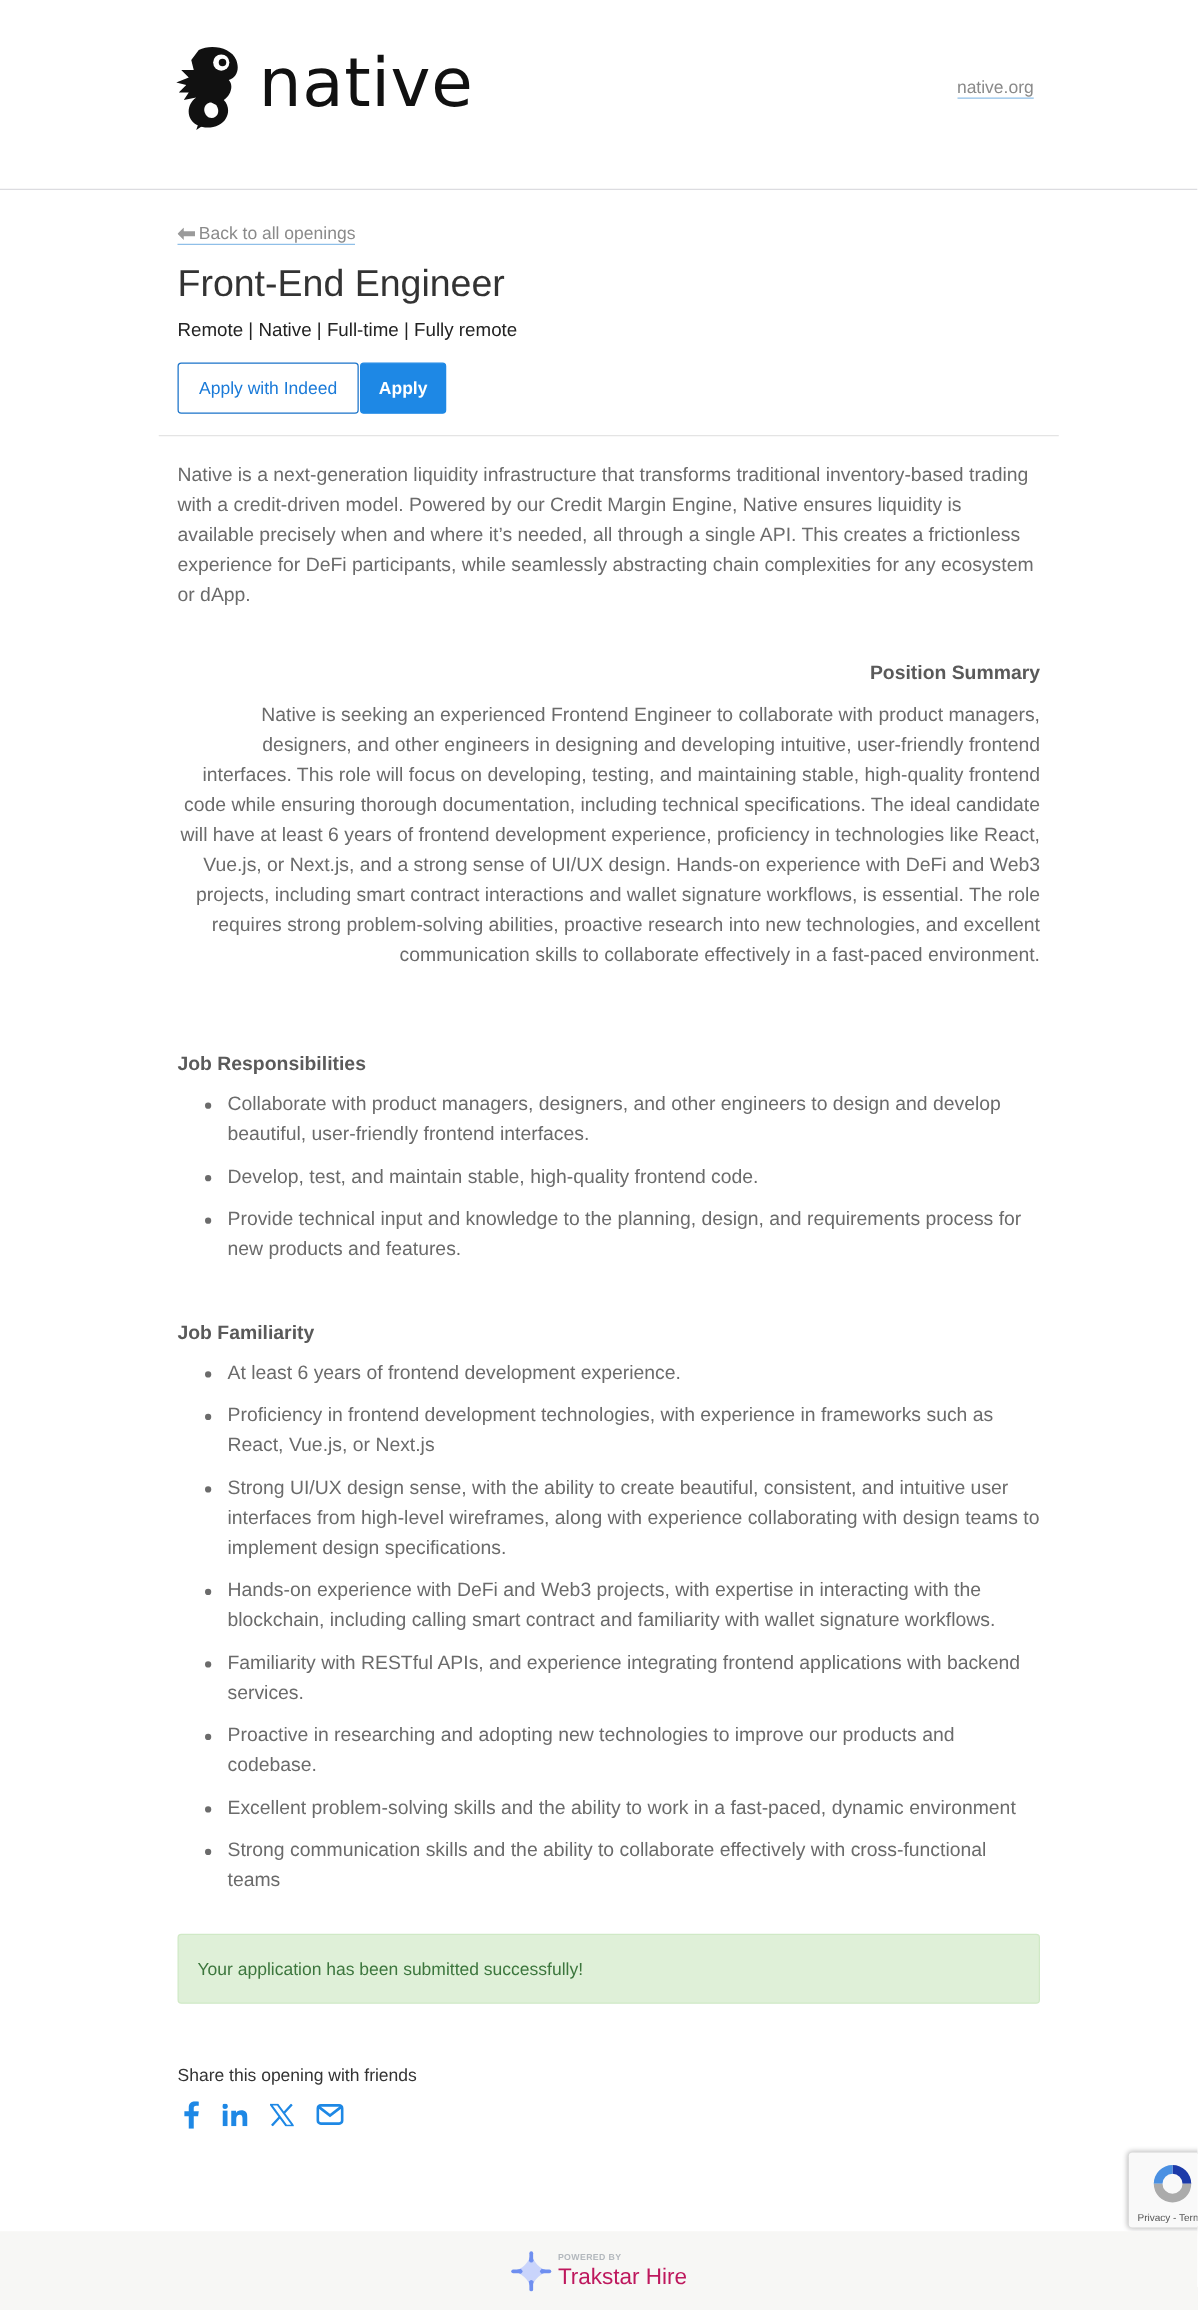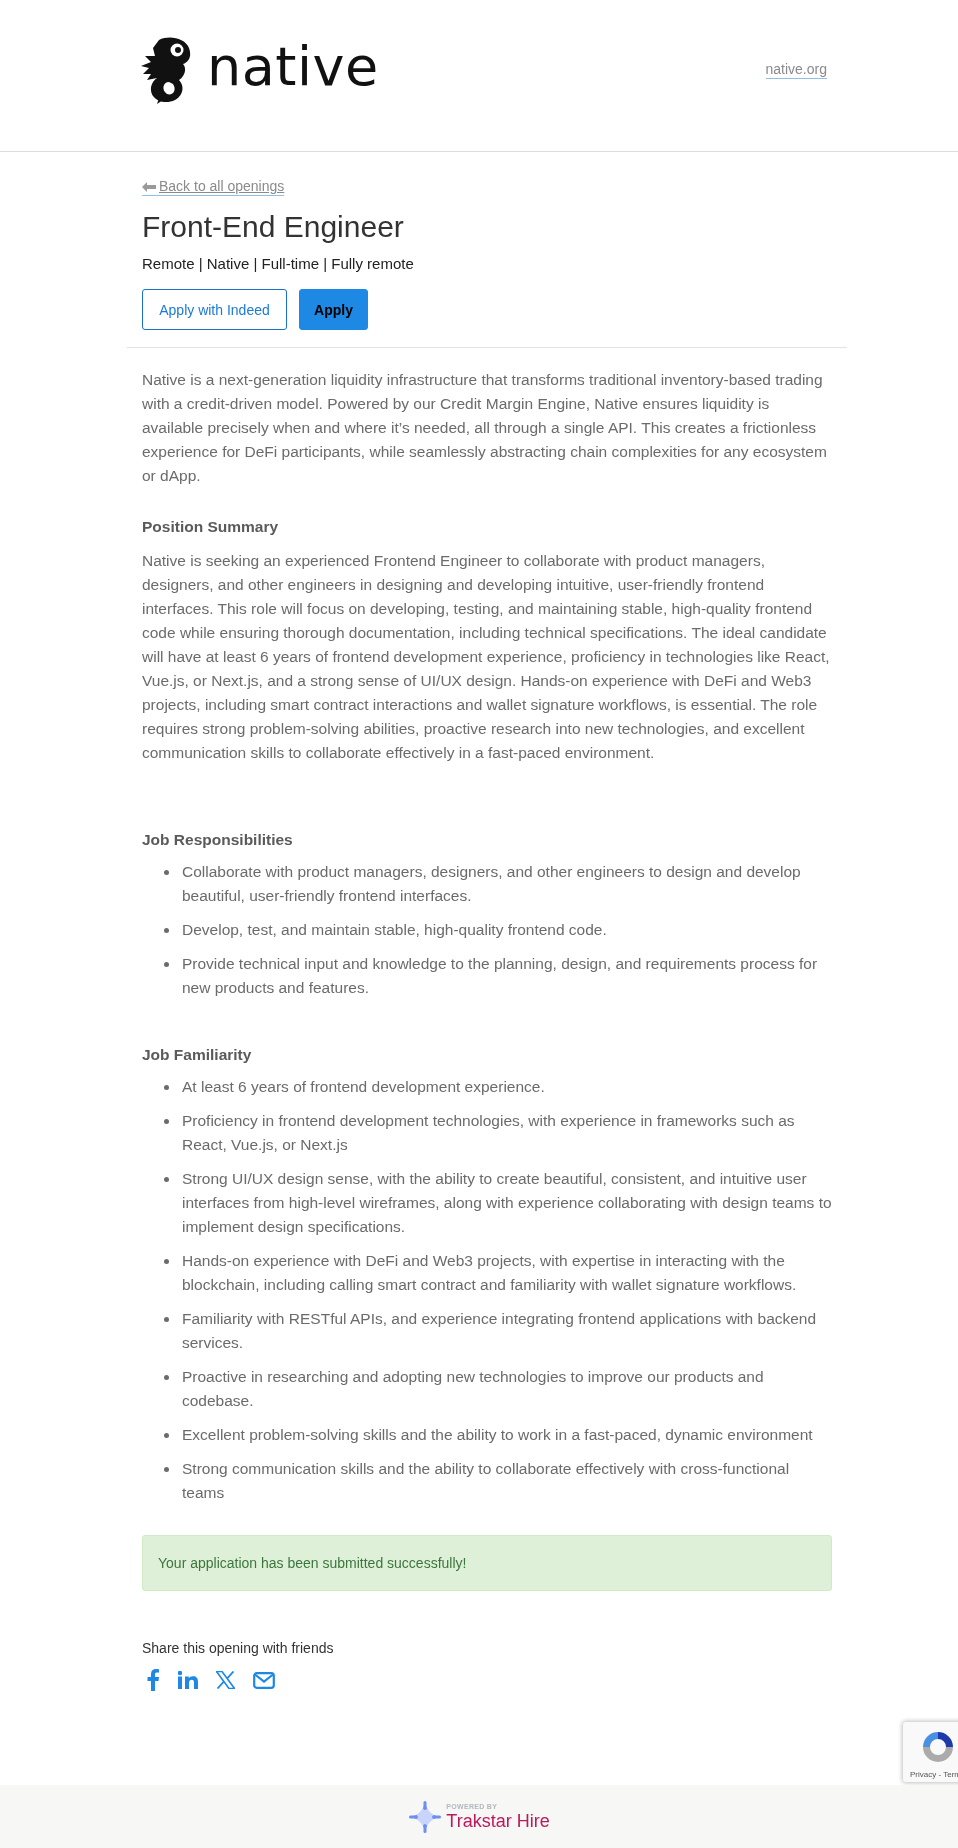--- a/index.html
+++ b/index.html
@@ -52,39 +52,38 @@
     margin-left: 142px;
   }
   .back-link {
     display: inline-flex;
     align-items: center;
     margin-top: 26px;
     font-size: 14px;
     color: #8a8a8a;
     border-bottom: 1px solid #8fbfe8;
     line-height: 17px;
-    text-decoration: underline;
   }
   .back-arrow { width: 14px; height: 10px; margin-right: 3px; }
   .job-title {
     font-size: 30px;
     font-weight: normal;
     color: #333333;
     margin: 13px 0 0 0;
     line-height: 36px;
   }
   .job-meta {
     font-size: 15px;
     color: #222222;
     margin-top: 10px;
     line-height: 18px;
   }
   .actions {
     display: flex;
-    gap: 12px;
+    gap: 1px;
     margin-top: 16px;
   }
   .btn {
     height: 41px;
     border-radius: 3px;
     font-size: 14px;
     font-family: "Liberation Sans", sans-serif;
     display: inline-flex;
     align-items: center;
     justify-content: center;
@@ -93,21 +92,21 @@
   .btn-outline {
     width: 145px;
     background: #ffffff;
     border: 1px solid #1a73c9;
     color: #1a7ad8;
   }
   .btn-primary {
     width: 69px;
     background: #1e88e5;
     border: 1px solid #1e88e5;
-    color: #000000;
+    color: #ffffff;
     font-weight: bold;
   }
   .divider {
     width: 720px;
     margin-left: 127px;
     border: 0;
     border-top: 1px solid #e4e4e4;
     margin-top: 17px;
     margin-bottom: 0;
   }
@@ -118,21 +117,21 @@
     color: #6b6b6b;
   }
   .intro { margin-top: 20px; }
   .section-heading {
     font-size: 15.5px;
     font-weight: bold;
     color: #5a5a5a;
     margin: 0;
     line-height: 20px;
   }
-  .sec-summary { margin-top: 29px; }
+  .sec-summary { margin-top: 40px; text-align: right; }
   .summary-text { margin-top: 12px; }
   .sec-resp { margin-top: 65px; }
   .sec-req { margin-top: 45px; }
 
   ul.bullets {
     margin: 10px 0 0 0;
     padding-left: 40px;
     list-style: none;
   }
   ul.bullets li {

